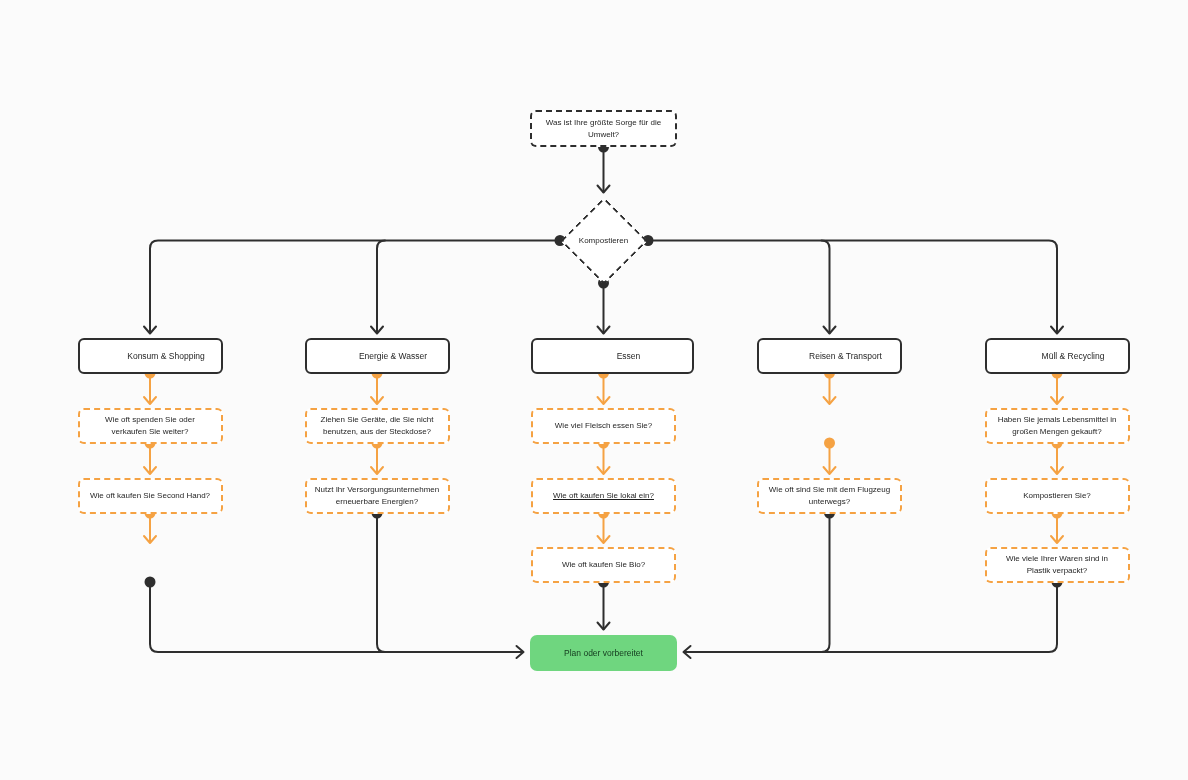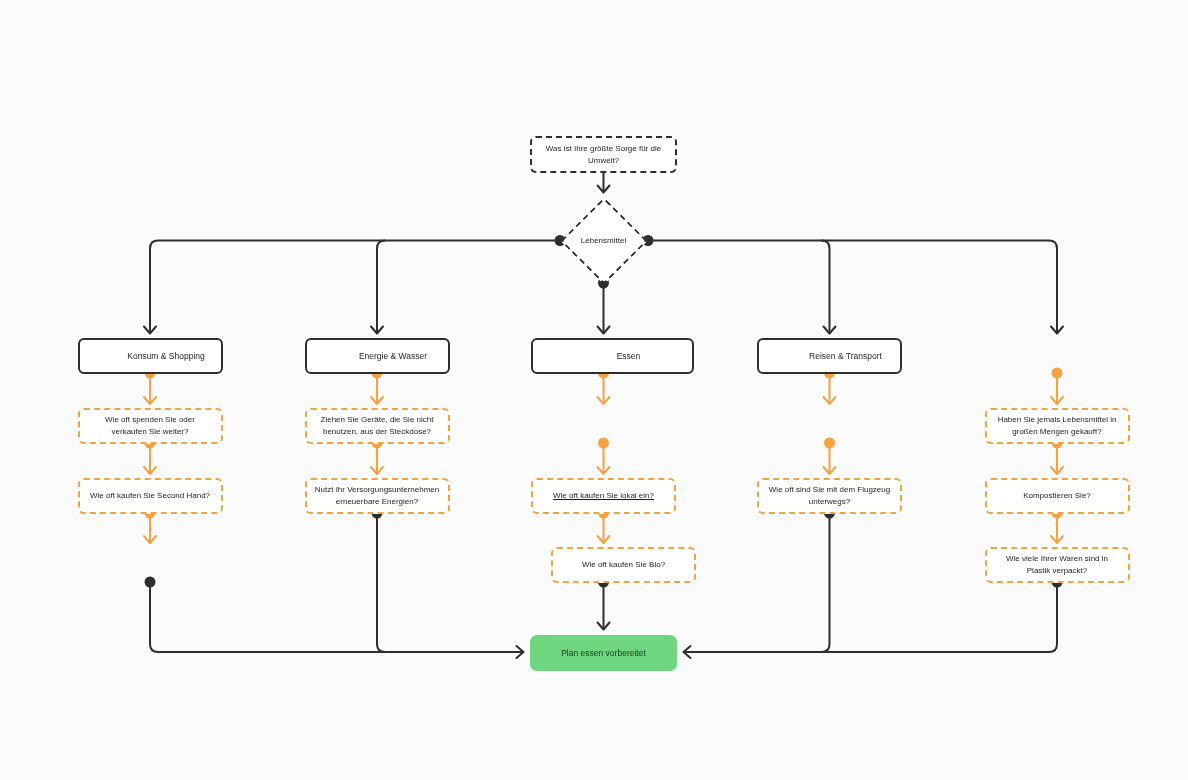--- a/index.html
+++ b/index.html
@@ -16,21 +16,21 @@
     box-sizing:border-box;
     display:flex;align-items:center;justify-content:center;
     text-align:center;
     background:#FFFFFF;
     color:#1F1F1F;
     font-size:8px;line-height:1.5;
     padding:3px 8px;
     border-radius:6px;
     z-index:2;
   }
-  .dashed-dark{border:2px dashed #2E2E2E;margin-top:26px;}
+  .dashed-dark{border:2px dashed #2E2E2E;}
   .solid-dark{border:2px solid #2E2E2E;}
   .dashed-orange{border:2px dashed #F5A243;}
   .cat{font-size:8.5px;padding-left:40px;}
   .end-node{
     background:#6FD67F;border:none;color:#143A1E;
     font-size:8.5px;border-radius:7px;
   }
   .diamond{
     position:absolute;left:572.5px;top:209.5px;
     width:62px;height:62px;
@@ -143,35 +143,37 @@
       <circle cx="377" cy="513" r="5.5"></circle>
       <circle cx="603.5" cy="582" r="5.5"></circle>
       <circle cx="829.5" cy="513" r="5.5"></circle>
       <circle cx="1057" cy="582" r="5.5"></circle>
     </g>
   </svg>
 
   <div class="node dashed-dark" style="left:530px;top:110px;width:147px;min-height:37px;">Was ist Ihre größte Sorge für die Umwelt?</div>
 
   <div class="diamond"></div>
-  <div class="diamond-label">Lebensmittel</div>
+  <div class="diamond-label">Kompostieren</div>
 
   <div class="node solid-dark cat" style="left:77.5px;top:338px;width:145px;min-height:36px;">Konsum &amp; Shopping</div>
   <div class="node solid-dark cat" style="left:304.5px;top:338px;width:145px;min-height:36px;">Energie &amp; Wasser</div>
   <div class="node solid-dark cat" style="left:531px;top:338px;width:163px;min-height:36px;">Essen</div>
   <div class="node solid-dark cat" style="left:757px;top:338px;width:145px;min-height:36px;">Reisen &amp; Transport</div>
+  <div class="node solid-dark cat" style="left:984.5px;top:338px;width:145px;min-height:36px;">Müll &amp; Recycling</div>
 
   <div class="node dashed-orange" style="left:77.5px;top:408px;width:145px;min-height:36px;">Wie oft spenden Sie oder verkaufen Sie weiter?</div>
   <div class="node dashed-orange" style="left:304.5px;top:408px;width:145px;min-height:36px;">Ziehen Sie Geräte, die Sie nicht benutzen, aus der Steckdose?</div>
+  <div class="node dashed-orange" style="left:531px;top:408px;width:145px;min-height:36px;">Wie viel Fleisch essen Sie?</div>
   <div class="node dashed-orange" style="left:984.5px;top:408px;width:145px;min-height:36px;">Haben Sie jemals Lebensmittel in großen Mengen gekauft?</div>
 
   <div class="node dashed-orange" style="left:77.5px;top:478px;width:145px;min-height:36px;">Wie oft kaufen Sie Second Hand?</div>
   <div class="node dashed-orange" style="left:304.5px;top:478px;width:145px;min-height:36px;">Nutzt Ihr Versorgungsunternehmen erneuerbare Energien?</div>
   <div class="node dashed-orange" style="left:531px;top:478px;width:145px;min-height:36px;text-decoration:underline;">Wie oft kaufen Sie lokal ein?</div>
   <div class="node dashed-orange" style="left:984.5px;top:478px;width:145px;min-height:36px;">Kompostieren Sie?</div>
   <div class="node dashed-orange" style="left:757px;top:478px;width:145px;min-height:36px;">Wie oft sind Sie mit dem Flugzeug unterwegs?</div>
 
-  <div class="node dashed-orange" style="left:551px;top:547px;width:145px;min-height:36px;">Wie oft kaufen Sie Bio?</div>
+  <div class="node dashed-orange" style="left:531px;top:547px;width:145px;min-height:36px;">Wie oft kaufen Sie Bio?</div>
   <div class="node dashed-orange" style="left:984.5px;top:547px;width:145px;min-height:36px;">Wie viele Ihrer Waren sind in Plastik verpackt?</div>
 
-  <div class="node end-node" style="left:530px;top:635px;width:147px;min-height:36px;">Plan essen vorbereitet</div>
+  <div class="node end-node" style="left:530px;top:635px;width:147px;min-height:36px;">Plan oder vorbereitet</div>
 
 </div>
 
 </body></html>

